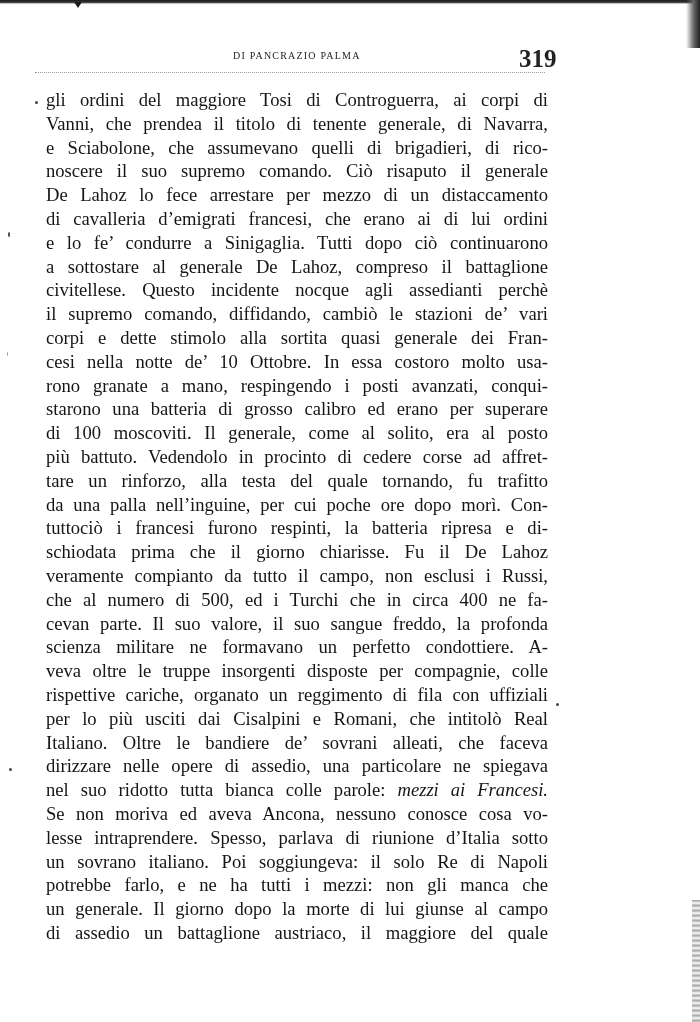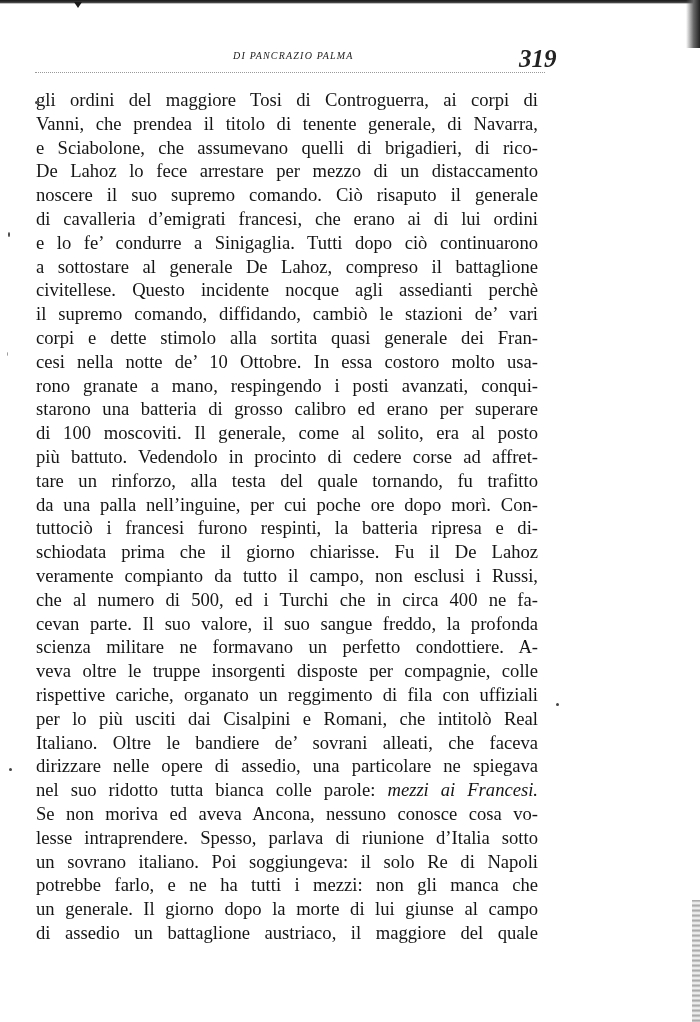--- a/index.html
+++ b/index.html
@@ -41,21 +41,20 @@
       width: 8px; height: 122px;
       background: repeating-linear-gradient(to bottom, #777 0px, #bbb 2px, #fff 3px, #999 5px);
       opacity: 0.7;
     }
     .running-head {
       position: absolute;
       top: 45px;
       left: 0;
       width: 700px;
       height: 22px;
-      font-style: italic;
     }
     .running-title {
       position: absolute;
       left: 233px;
       top: 5px;
       font-family: "Liberation Serif", "DejaVu Serif", serif;
       font-size: 10px;
       letter-spacing: 1.2px;
       font-variant: small-caps;
       text-transform: uppercase;
@@ -73,21 +72,21 @@
     .head-rule {
       position: absolute;
       left: 35px;
       top: 72px;
       width: 510px;
       height: 0;
       border-top: 1px dotted #999;
     }
     .body-text {
       position: absolute;
-      left: 36px;
+      left: 46px;
       top: 88px;
       width: 502px;
     }
     .line {
       display: block;
       height: 23.8px;
       line-height: 23.8px;
       font-family: "Liberation Serif", "DejaVu Serif", serif;
       font-size: 18.6px;
       white-space: nowrap;
@@ -118,22 +117,22 @@
 <div class="running-head">
   <span class="running-title">DI PANCRAZIO PALMA</span>
   <span class="page-number">319</span>
 </div>
 <div class="head-rule"></div>
 
 <div class="body-text">
   <span class="line">gli ordini del maggiore Tosi di Controguerra, ai corpi di</span>
   <span class="line">Vanni, che prendea il titolo di tenente generale, di Navarra,</span>
   <span class="line">e Sciabolone, che assumevano quelli di brigadieri, di rico-</span>
+  <span class="line">noscere il suo supremo comando. Ciò risaputo il generale</span>
   <span class="line">De Lahoz lo fece arrestare per mezzo di un distaccamento</span>
-  <span class="line">noscere il suo supremo comando. Ciò risaputo il generale</span>
   <span class="line">di cavalleria d’emigrati francesi, che erano ai di lui ordini</span>
   <span class="line">e lo fe’ condurre a Sinigaglia. Tutti dopo ciò continuarono</span>
   <span class="line">a sottostare al generale De Lahoz, compreso il battaglione</span>
   <span class="line">civitellese. Questo incidente nocque agli assedianti perchè</span>
   <span class="line">il supremo comando, diffidando, cambiò le stazioni de’ vari</span>
   <span class="line">corpi e dette stimolo alla sortita quasi generale dei Fran-</span>
   <span class="line">cesi nella notte de’ 10 Ottobre. In essa costoro molto usa-</span>
   <span class="line">rono granate a mano, respingendo i posti avanzati, conqui-</span>
   <span class="line">starono una batteria di grosso calibro ed erano per superare</span>
   <span class="line">di 100 moscoviti. Il generale, come al solito, era al posto</span>

